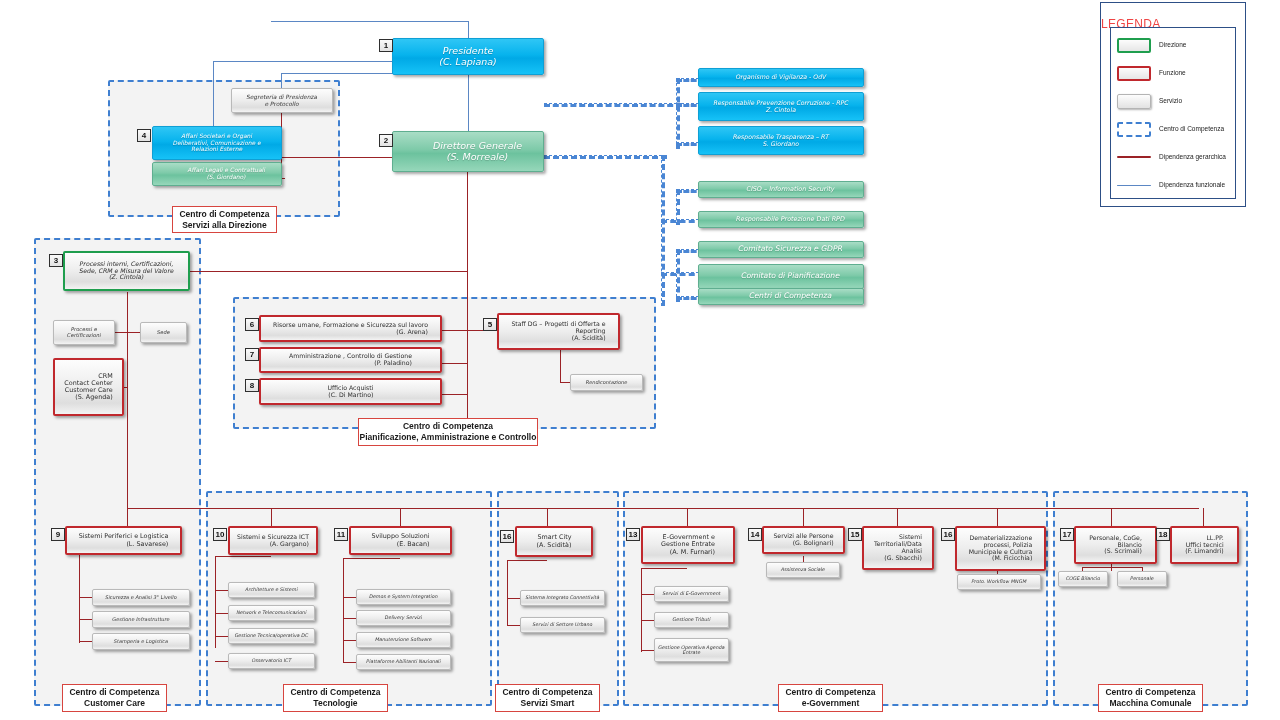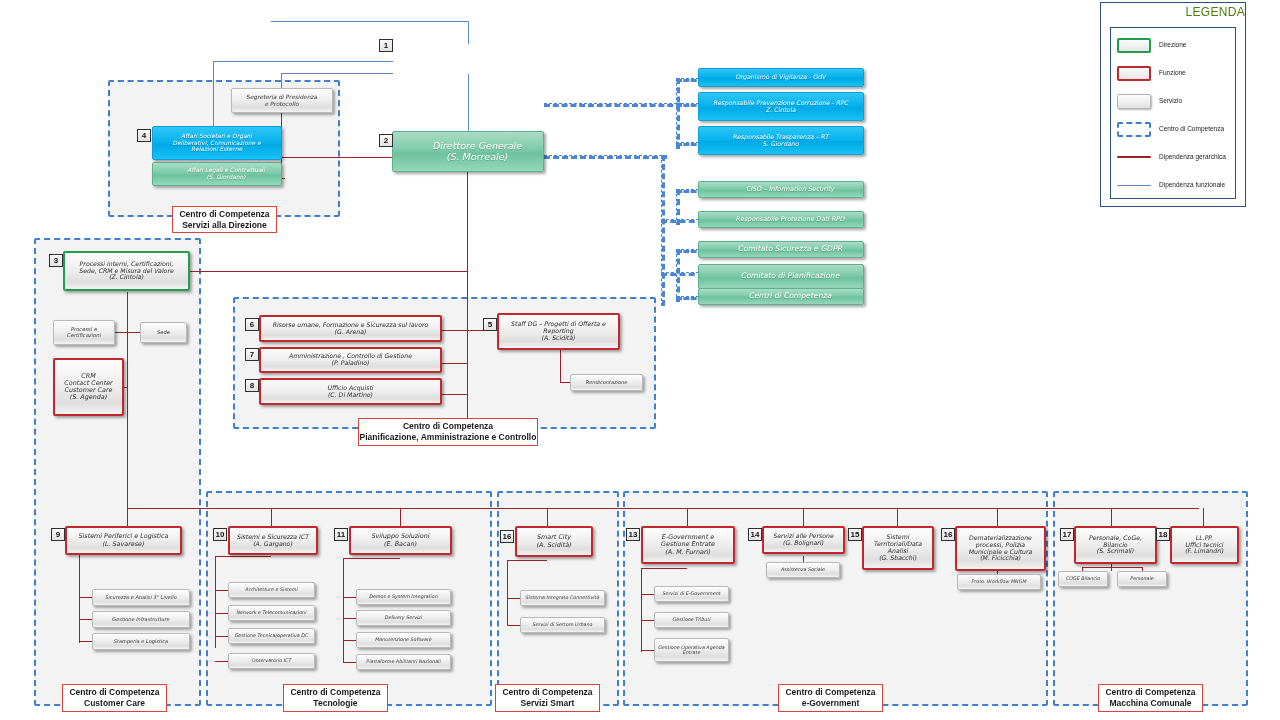--- a/index.html
+++ b/index.html
@@ -34,21 +34,21 @@
   
   .n-grey{
     background:linear-gradient(to bottom,#fdfdfd 0%,#ededed 50%,#dedede 80%,#f3f3f3 100%);
     color:#3a3a3a;border:1px solid #b9b9b9;
     font-family:"DejaVu Sans",sans-serif;font-style:italic;
   }
   
   .n-red{
     background:linear-gradient(to bottom,#fdfdfd 0%,#ededed 50%,#dedede 80%,#f3f3f3 100%);
     color:#2e2e2e;border:2px solid #c0282d;
-    font-family:"DejaVu Sans",sans-serif;font-style:italic;
+    font-family:"DejaVu Sans",sans-serif;text-align:right;
   }
   
   .n-green{
     background:linear-gradient(to bottom,#fdfdfd 0%,#ededed 50%,#dedede 80%,#f3f3f3 100%);
     color:#2e2e2e;border:2px solid #1f9e4e;
     font-family:"DejaVu Sans",sans-serif;font-style:italic;
   }
 
   
   .numtag{
@@ -85,22 +85,22 @@
   .fun{border-color:#5b87c4;}            
   .dsh{border-style:dashed;border-color:#4a86d4;border-top-width:1.4px;}
   .dshV{border-style:dashed;border-color:#4a86d4;border-left-width:1.4px;}
 
   
   #legend{
     position:absolute;left:1100px;top:2px;width:146px;height:205px;
     border:1.5px solid #2d4f86;background:#ffffff;box-sizing:border-box;
   }
   #legend .ltitle{
-    text-align:right;font:12px "Liberation Sans",sans-serif;color:#4d7c0f;
-    margin-top:2px;letter-spacing:.3px;
+    text-align:left;font:12px "Liberation Sans",sans-serif;color:#ef4444;
+    margin-top:14px;letter-spacing:.3px;
   }
   #legend .inner{
     position:absolute;left:9px;top:24px;right:9px;bottom:7px;
     border:1px solid #2d4f86;box-sizing:border-box;
   }
   .lrow{position:absolute;left:6px;right:4px;height:26px;display:flex;align-items:center;}
   .lsw{width:34px;height:15px;flex:0 0 34px;margin-right:8px;box-sizing:border-box;border-radius:2px;}
   .lsw.green{background:linear-gradient(to bottom,#fcfcfc,#e6e6e6);border:2px solid #1f9e4e;}
   .lsw.red{background:linear-gradient(to bottom,#fcfcfc,#e6e6e6);border:2px solid #c0282d;}
   .lsw.grey{background:linear-gradient(to bottom,#fdfdfd,#e2e2e2);border:1px solid #b4b4b4;box-shadow:1px 1px 2px rgba(0,0,0,.3);}
@@ -215,20 +215,26 @@
 
   <div class="lnV ger" style="left:997px;top:567px;height:9px;"></div>
 
   <div class="lnV ger" style="left:1111px;top:564px;height:7px;"></div>
   <div class="lnH ger" style="left:1082px;top:567px;width:60px;"></div>
   <div class="lnV ger" style="left:1082px;top:567px;height:7px;"></div>
   <div class="lnV ger" style="left:1142px;top:567px;height:7px;"></div>
 
 
   <div class="numtag" style="left:379px;top:39px;">1</div>
+  <div class="node n-cyan" style="left:392px;top:38px;width:152px;height:37px;font-size:9.5px;">
+    <div>
+      <div>Presidente</div>
+      <div>(C. Lapiana)</div>
+    </div>
+  </div>
 
   <div class="numtag" style="left:379px;top:134px;">2</div>
   <div class="node n-mint" style="left:392px;top:131px;width:152px;height:41px;font-size:9.5px;">
     <div>
       <div>Direttore Generale</div>
       <div>(S. Morreale)</div>
     </div>
   </div>
 
   <div class="node n-cyan" style="left:698px;top:68px;width:166px;height:19px;font-size:6.2px;">

